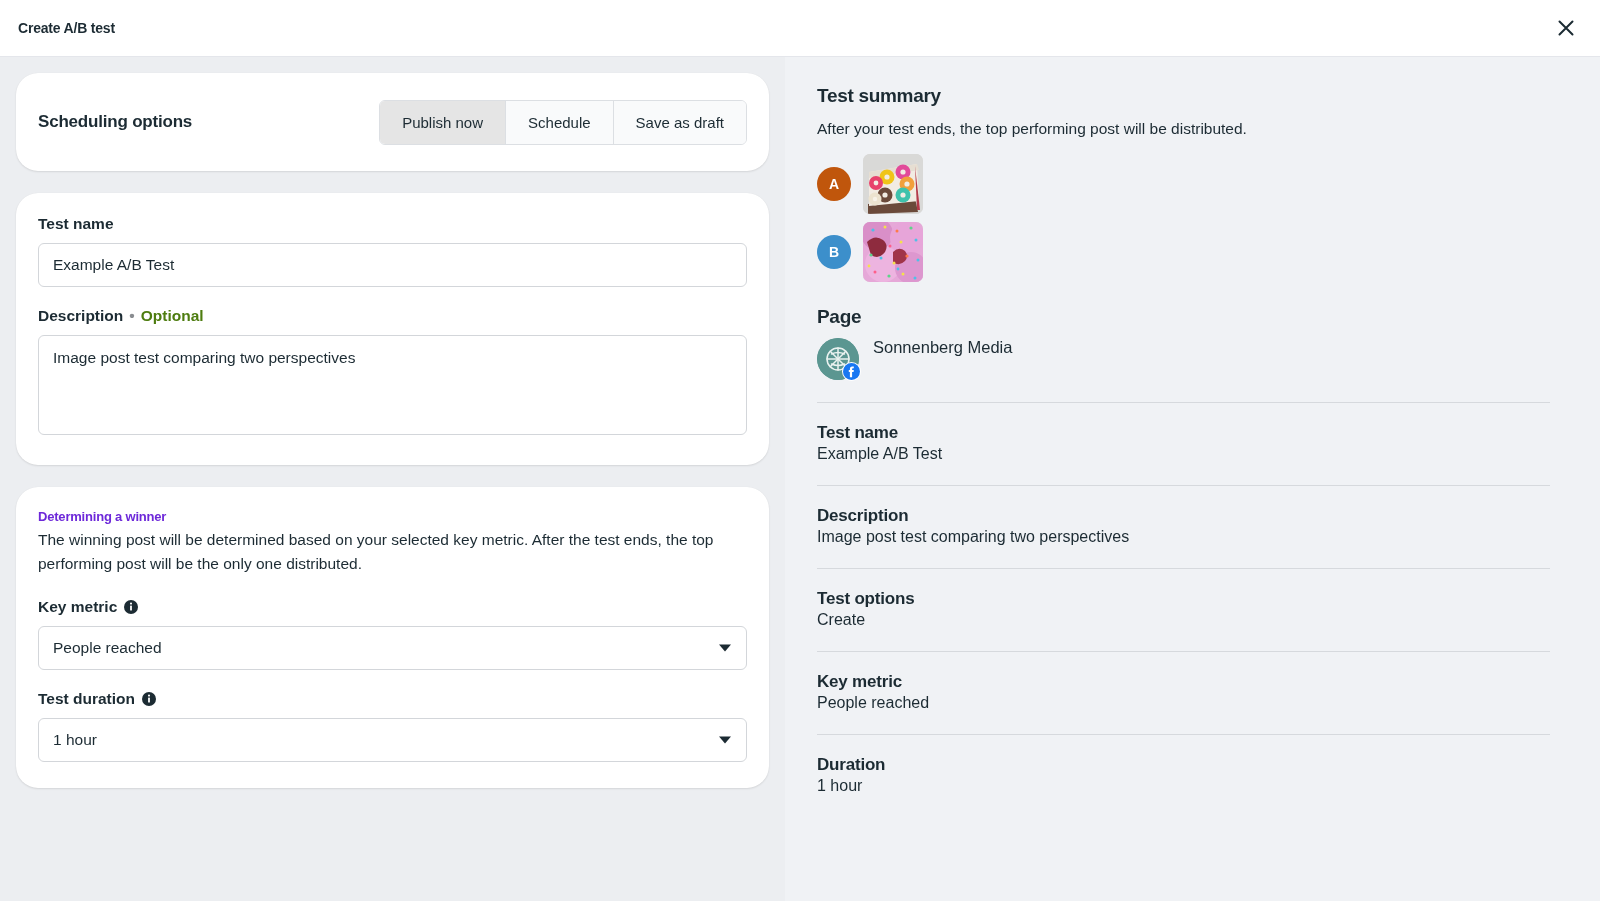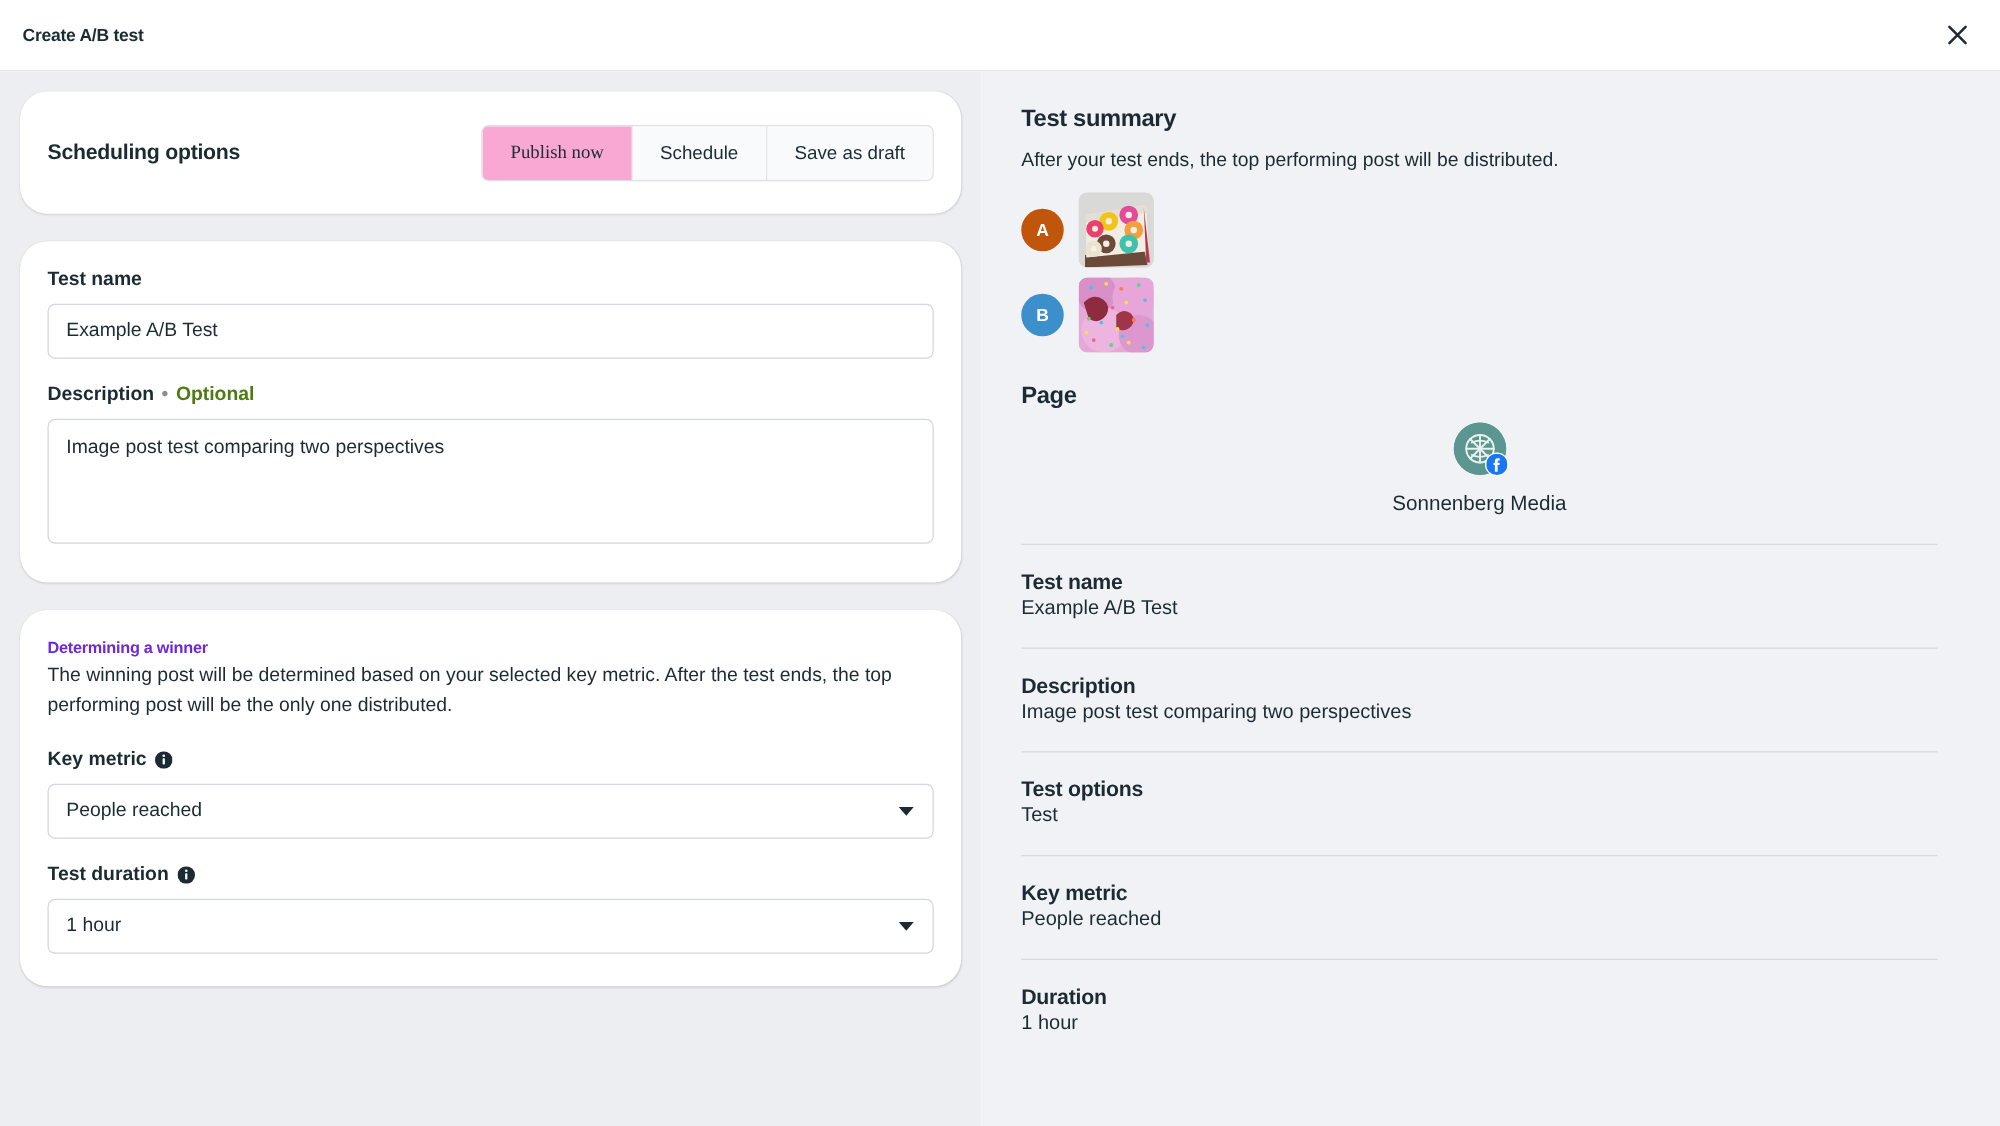--- a/index.html
+++ b/index.html
@@ -106,23 +106,22 @@
     color: #1c2b33;
     background: #f9fafb;
     border: none;
     border-right: 1px solid #dcdfe3;
     padding: 13px 22px;
     cursor: pointer;
     white-space: nowrap;
   }
   .seg-btn:last-child { border-right: none; }
   .seg-btn.active {
-    background: #f9a8d4;
+    background: #e5e5e5;
     font-weight: normal;
-    font-family: Liberation Serif, serif;
   }
 
   
   .form-card { padding: 22px 22px 26px 22px; }
   .field-label {
     font-size: 15.5px;
     font-weight: bold;
     color: #1c2b33;
     margin-bottom: 10px;
     display: flex;
@@ -262,24 +261,23 @@
   .section-title {
     font-size: 19px;
     font-weight: bold;
     color: #1c2b33;
     letter-spacing: -0.3px;
   }
 
   .page-block { margin-top: 24px; }
   .page-row {
     display: flex;
-    align-items: center;
+    align-items: flex-start;
     gap: 14px;
     margin-top: 10px;
-    flex-direction: column;
   }
   .page-avatar-wrap { position: relative; width: 42px; height: 42px; flex-shrink: 0; }
   .page-avatar {
     width: 42px; height: 42px;
     border-radius: 50%;
     background: #5b9691;
     display: block;
   }
   .fb-badge {
     position: absolute;
@@ -497,21 +495,21 @@
 
     <div class="divider"></div>
     <div class="sum-item">
       <div class="sum-label">Description</div>
       <div class="sum-value">Image post test comparing two perspectives</div>
     </div>
 
     <div class="divider"></div>
     <div class="sum-item">
       <div class="sum-label">Test options</div>
-      <div class="sum-value">Test</div>
+      <div class="sum-value">Create</div>
     </div>
 
     <div class="divider"></div>
     <div class="sum-item">
       <div class="sum-label">Key metric</div>
       <div class="sum-value">People reached</div>
     </div>
 
     <div class="divider"></div>
     <div class="sum-item">

